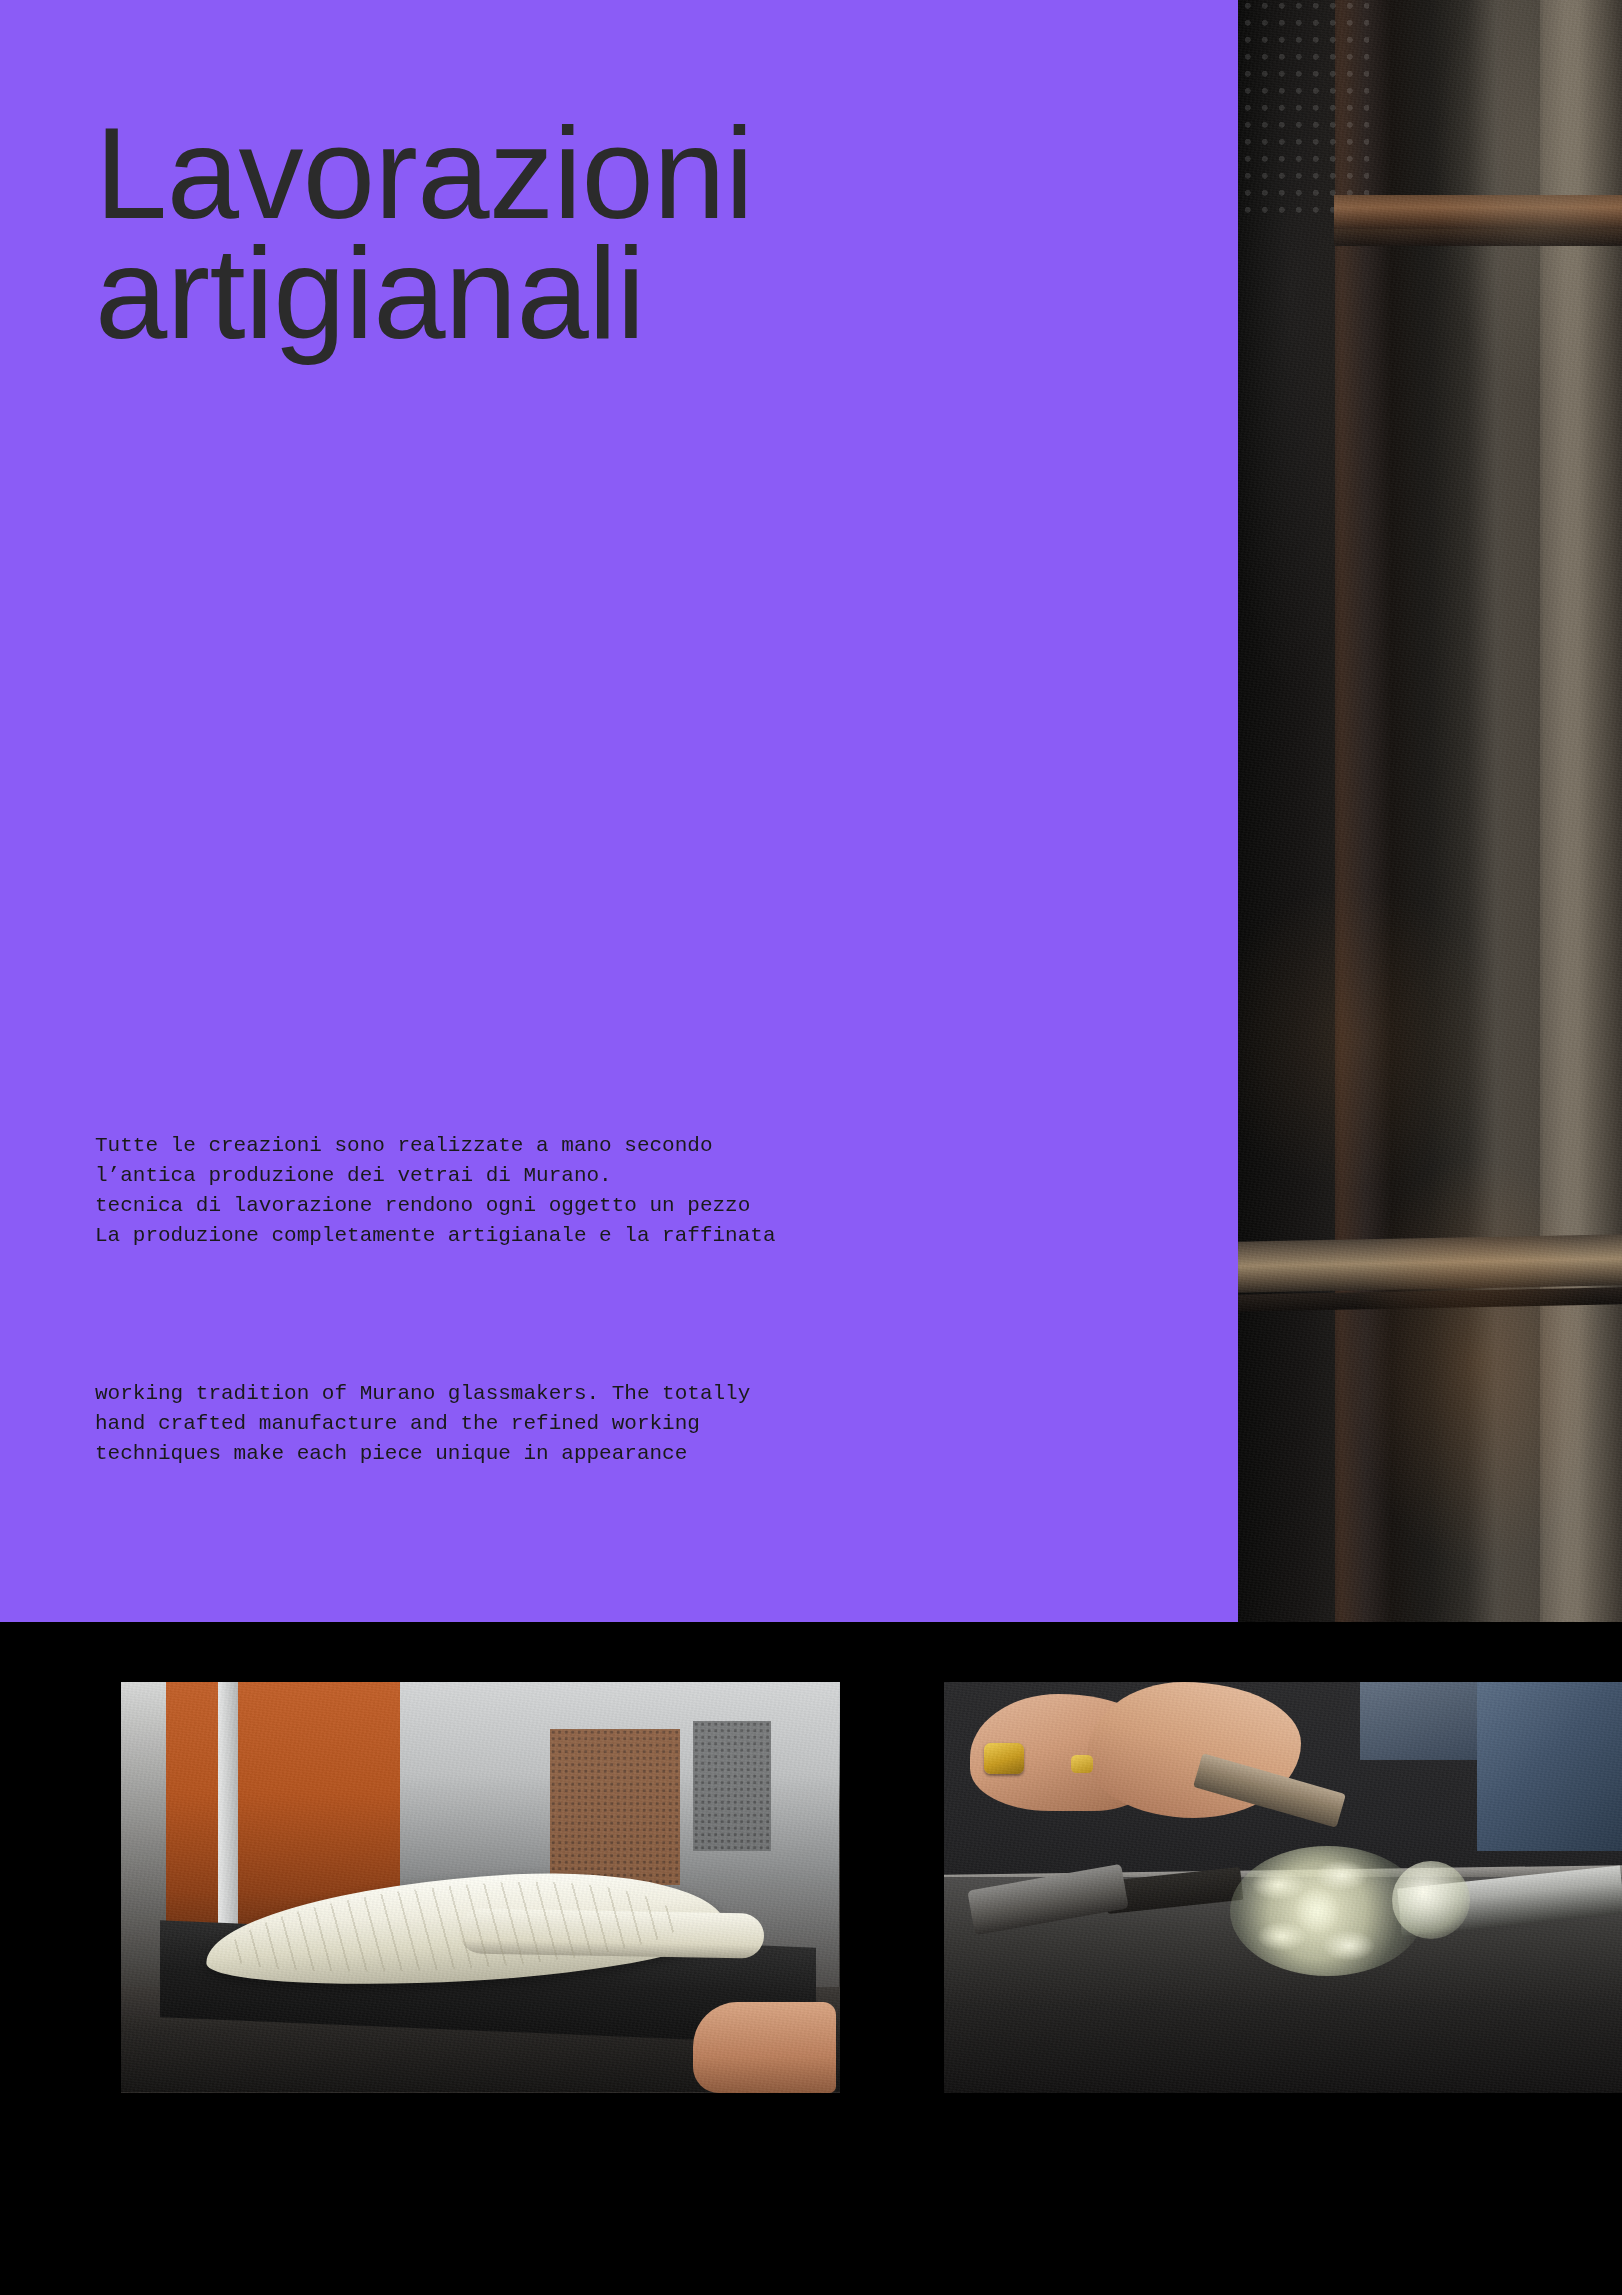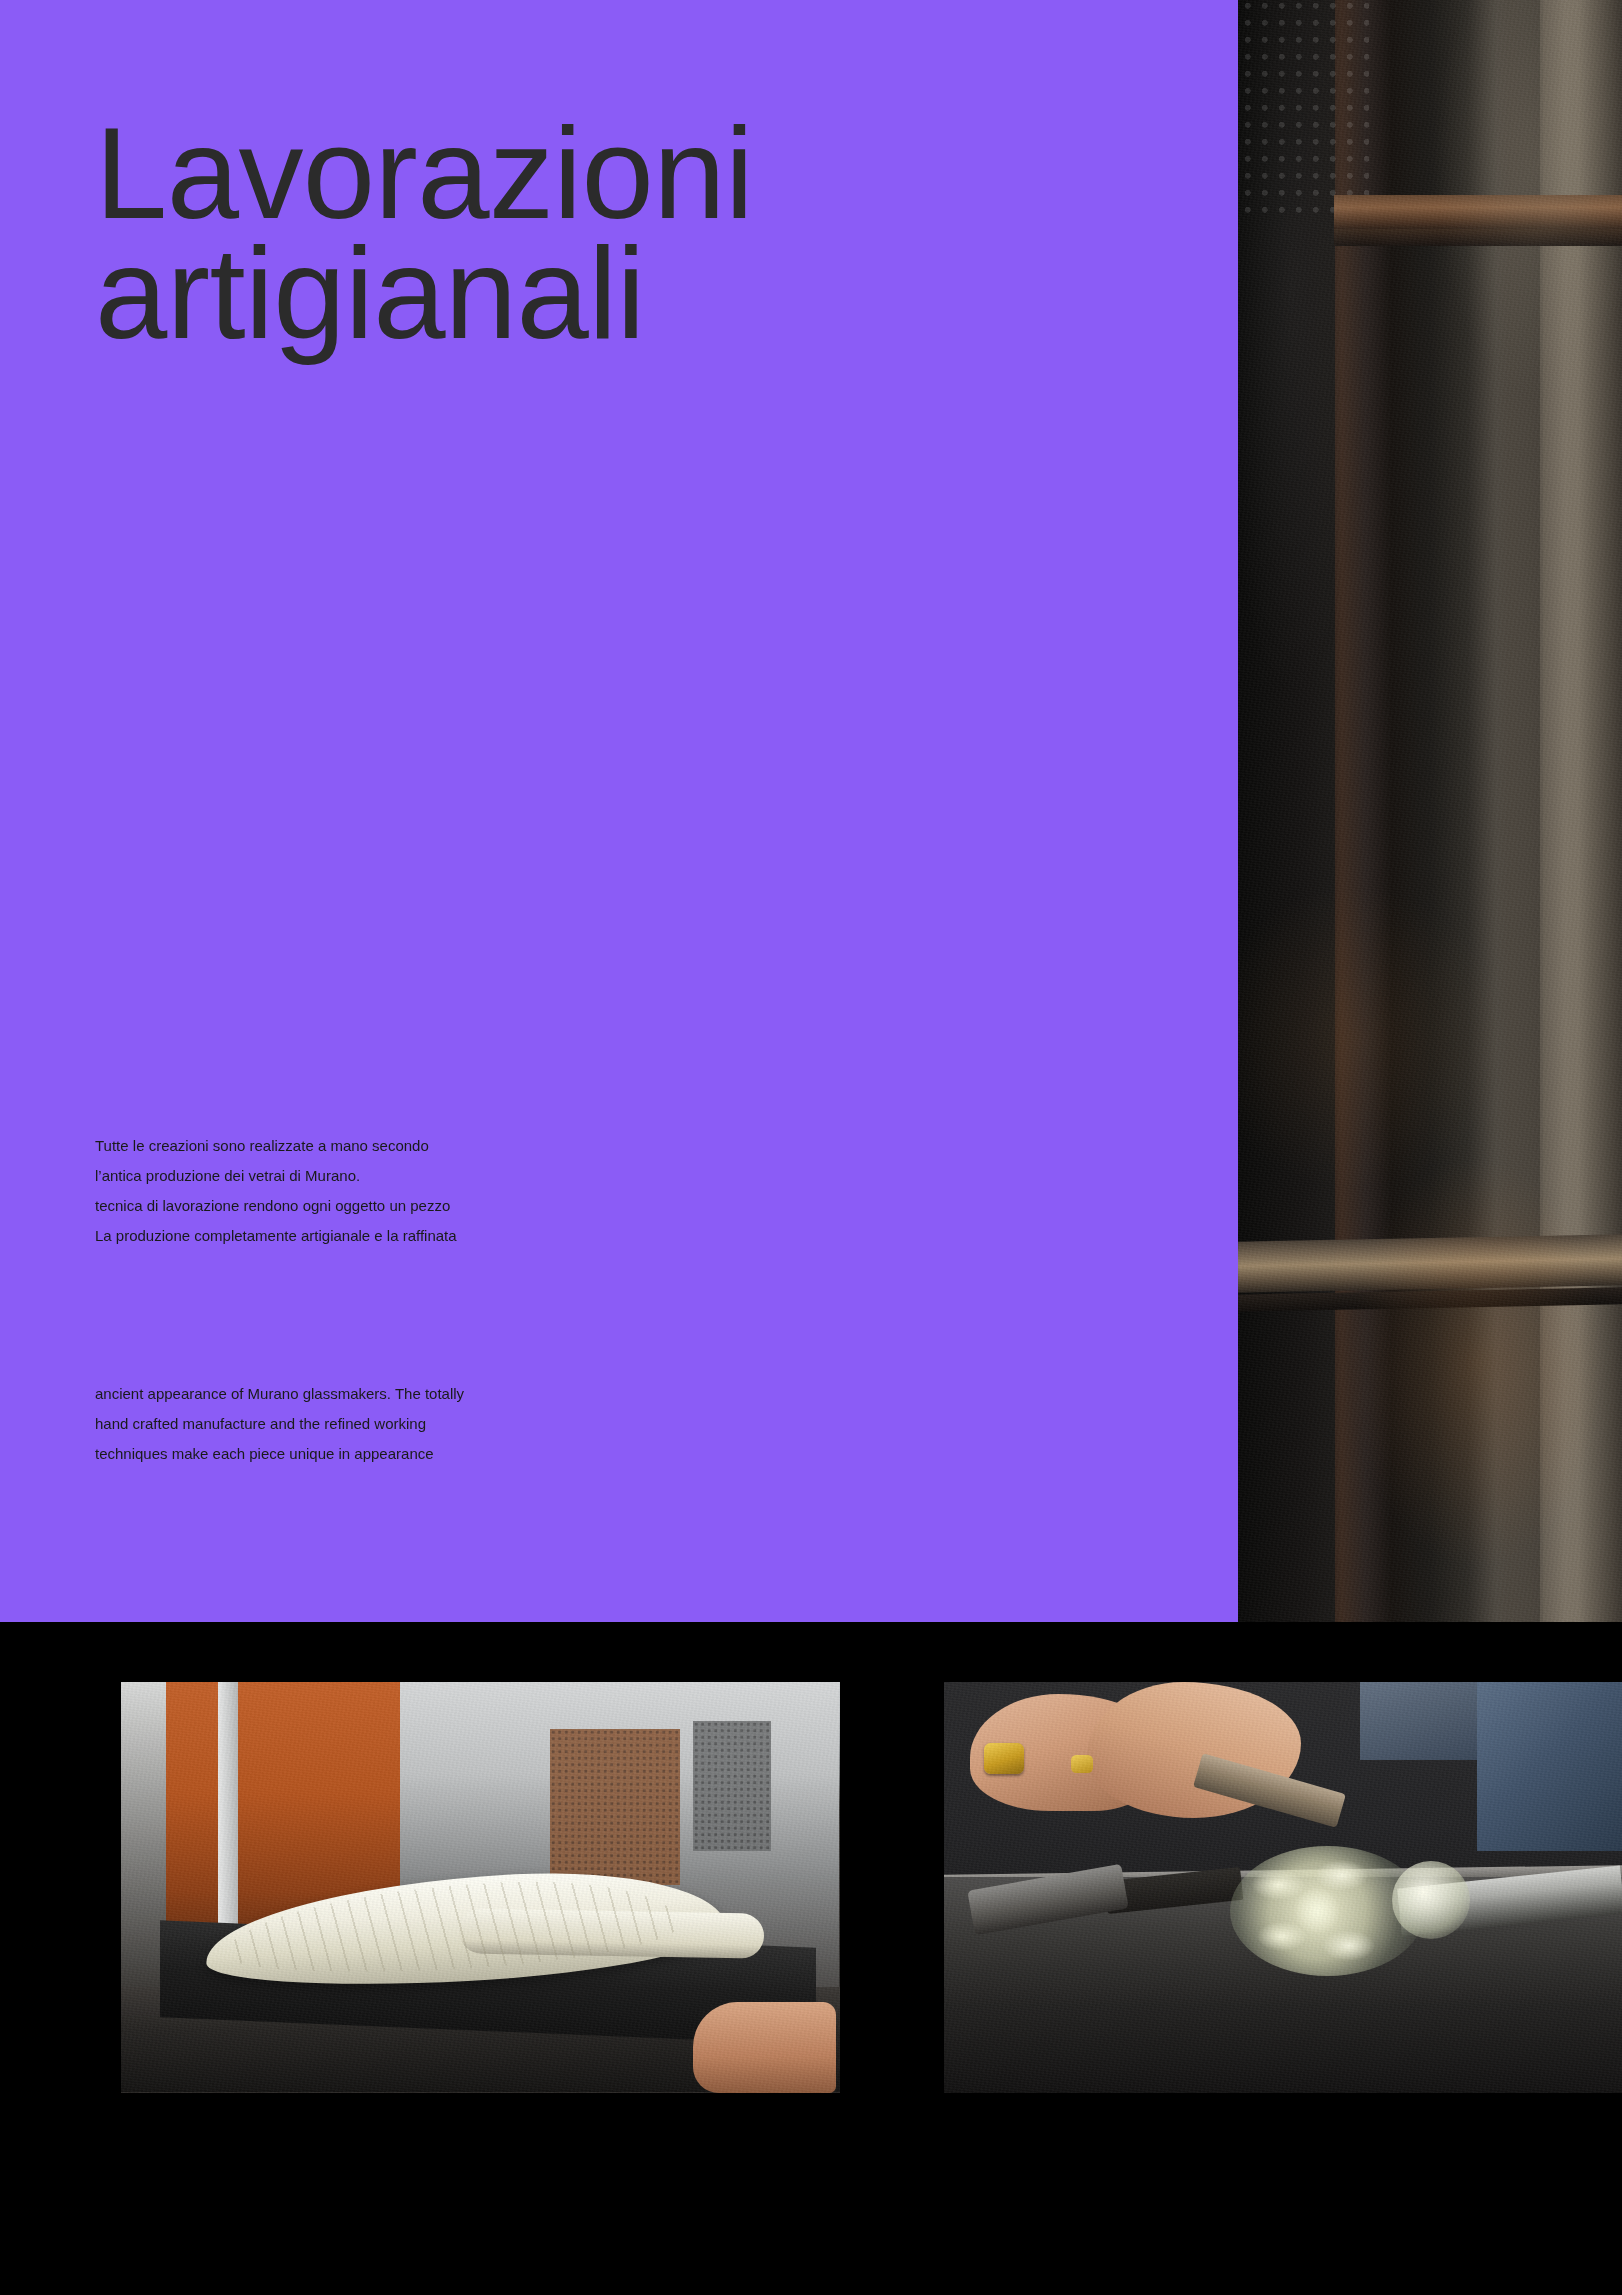--- a/index.html
+++ b/index.html
@@ -140,22 +140,22 @@
 
   
   .copy-block {
     position: absolute;
     left: 95px;
     width: 689px;
   }
   .copy-it { top: 1131px; }
   .copy-en { top: 1379px; }
   .copy-line {
-    font-family: Liberation Sans, sans-serif;
-    font-size: 15px;
+    font-family: Liberation Mono, monospace;
+    font-size: 21px;
     line-height: 30px;
     color: #1a1a1a;
     white-space: nowrap;
   }
 
   
   .photo {
     position: absolute;
     overflow: hidden;
     background: #1a1a1a;
@@ -409,21 +409,21 @@
   </div>
 
   <div class="copy-block copy-it">
     <div class="copy-line">Tutte le creazioni sono realizzate a mano secondo</div>
     <div class="copy-line">l’antica produzione dei vetrai di Murano.</div>
     <div class="copy-line">tecnica di lavorazione rendono ogni oggetto un pezzo</div>
     <div class="copy-line">La produzione completamente artigianale e la raffinata</div>
   </div>
 
   <div class="copy-block copy-en">
-    <div class="copy-line">ancient appearance of Murano glassmakers. The totally</div>
+    <div class="copy-line">working tradition of Murano glassmakers. The totally</div>
     <div class="copy-line">hand crafted manufacture and the refined working</div>
     <div class="copy-line">techniques make each piece unique in appearance</div>
   </div>
 
   <div class="bottom-band"></div>
 
   <div class="photo photo-left">
     <div class="ph-layer pl-bg"></div>
     <div class="pl-orange"></div>
     <div class="pl-orange2"></div>

